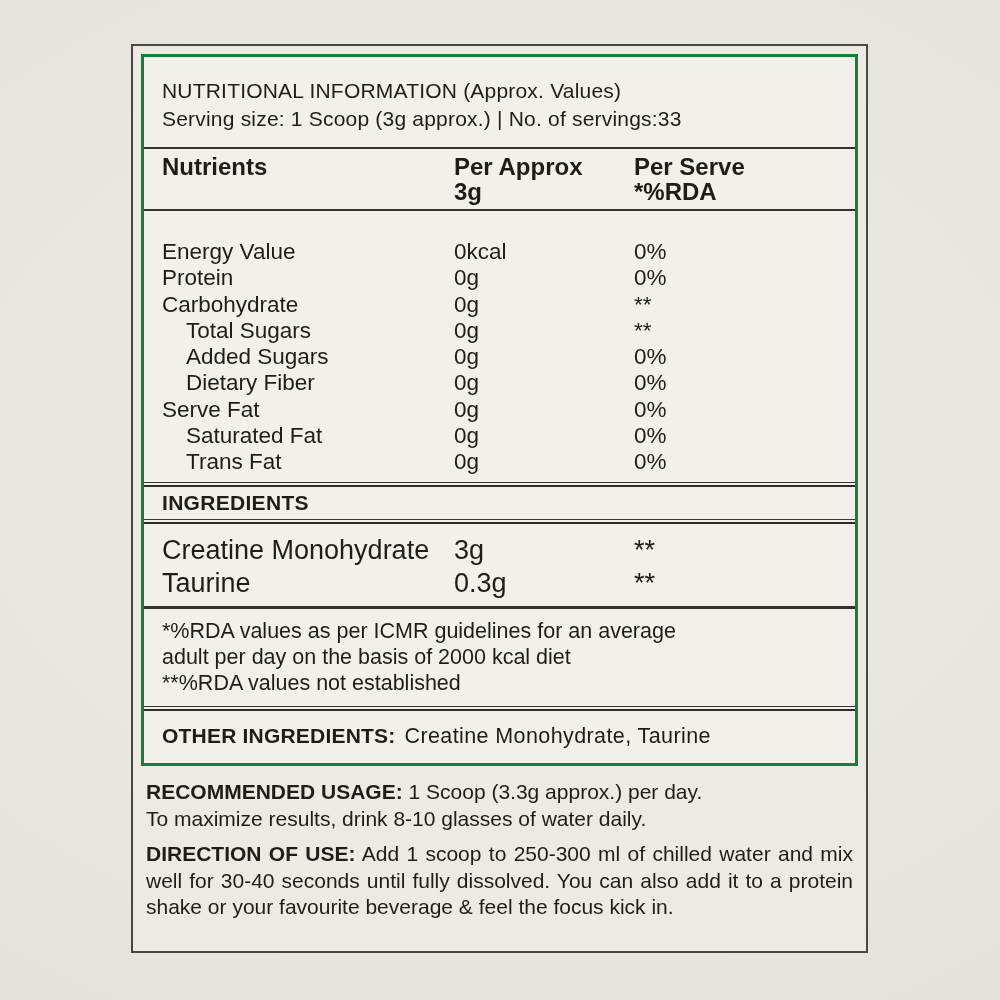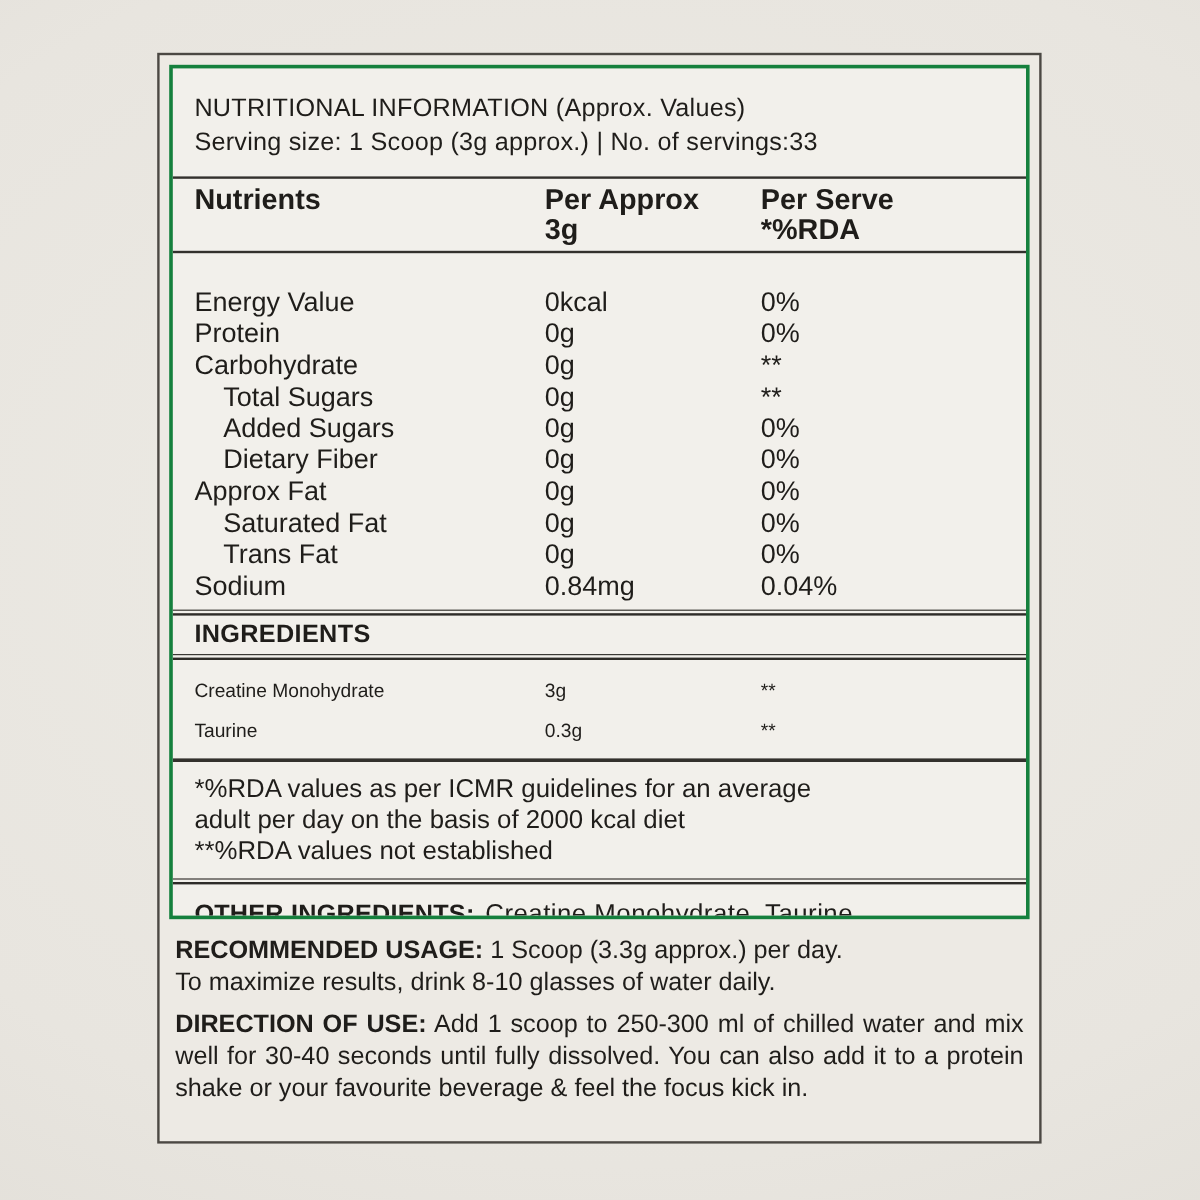--- a/index.html
+++ b/index.html
@@ -41,21 +41,21 @@
   .c1 { width: 292px; flex: none; }
   .c2 { width: 180px; flex: none; }
   .c3 { flex: 1; }
 
   .rows { padding: 10px 0 6px; margin-top: 18px; }
   .nrow { display: flex; font-size: 22.5px; line-height: 26.3px; }
   .nrow.indent .c1 { padding-left: 24px; }
 
   .ing-head { padding: 4px 0; font-weight: bold; font-size: 21px; line-height: 24px; letter-spacing: 0.3px; }
   .ing-rows { padding: 10px 0 6px; }
-  .ing-rows .nrow { line-height: 33px; font-size: 16px; }
+  .ing-rows .nrow { line-height: 33px; font-size: 27px; }
 
   .footnotes { padding: 9px 0 10px; font-size: 21.5px; line-height: 26px; }
 
   .other-row { padding: 11px 0; font-size: 21.5px; line-height: 27px; }
   .other-row .b { font-size: 21px; letter-spacing: 0.2px; }
   .other-row .val { margin-left: 9px; letter-spacing: 0.4px; }
 
   .b { font-weight: bold; }
 
   .usage { padding: 13px 5px 0 5px; font-size: 21px; line-height: 26.5px; }
@@ -114,38 +114,33 @@
         <div class="c1">Added Sugars</div>
         <div class="c2">0g</div>
         <div class="c3">0%</div>
       </div>
       <div class="nrow indent">
         <div class="c1">Dietary Fiber</div>
         <div class="c2">0g</div>
         <div class="c3">0%</div>
       </div>
       <div class="nrow">
-        <div class="c1">Approx Fat</div>
+        <div class="c1">Serve Fat</div>
         <div class="c2">0g</div>
         <div class="c3">0%</div>
       </div>
       <div class="nrow indent">
         <div class="c1">Saturated Fat</div>
         <div class="c2">0g</div>
         <div class="c3">0%</div>
       </div>
       <div class="nrow indent">
         <div class="c1">Trans Fat</div>
         <div class="c2">0g</div>
         <div class="c3">0%</div>
-      </div>
-      <div class="nrow">
-        <div class="c1">Sodium</div>
-        <div class="c2">0.84mg</div>
-        <div class="c3">0.04%</div>
       </div>
     </div>
 
     <div class="rule dbl"></div>
 
     <div class="ing-head">INGREDIENTS</div>
 
     <div class="rule dbl"></div>
 
     <div class="ing-rows">

